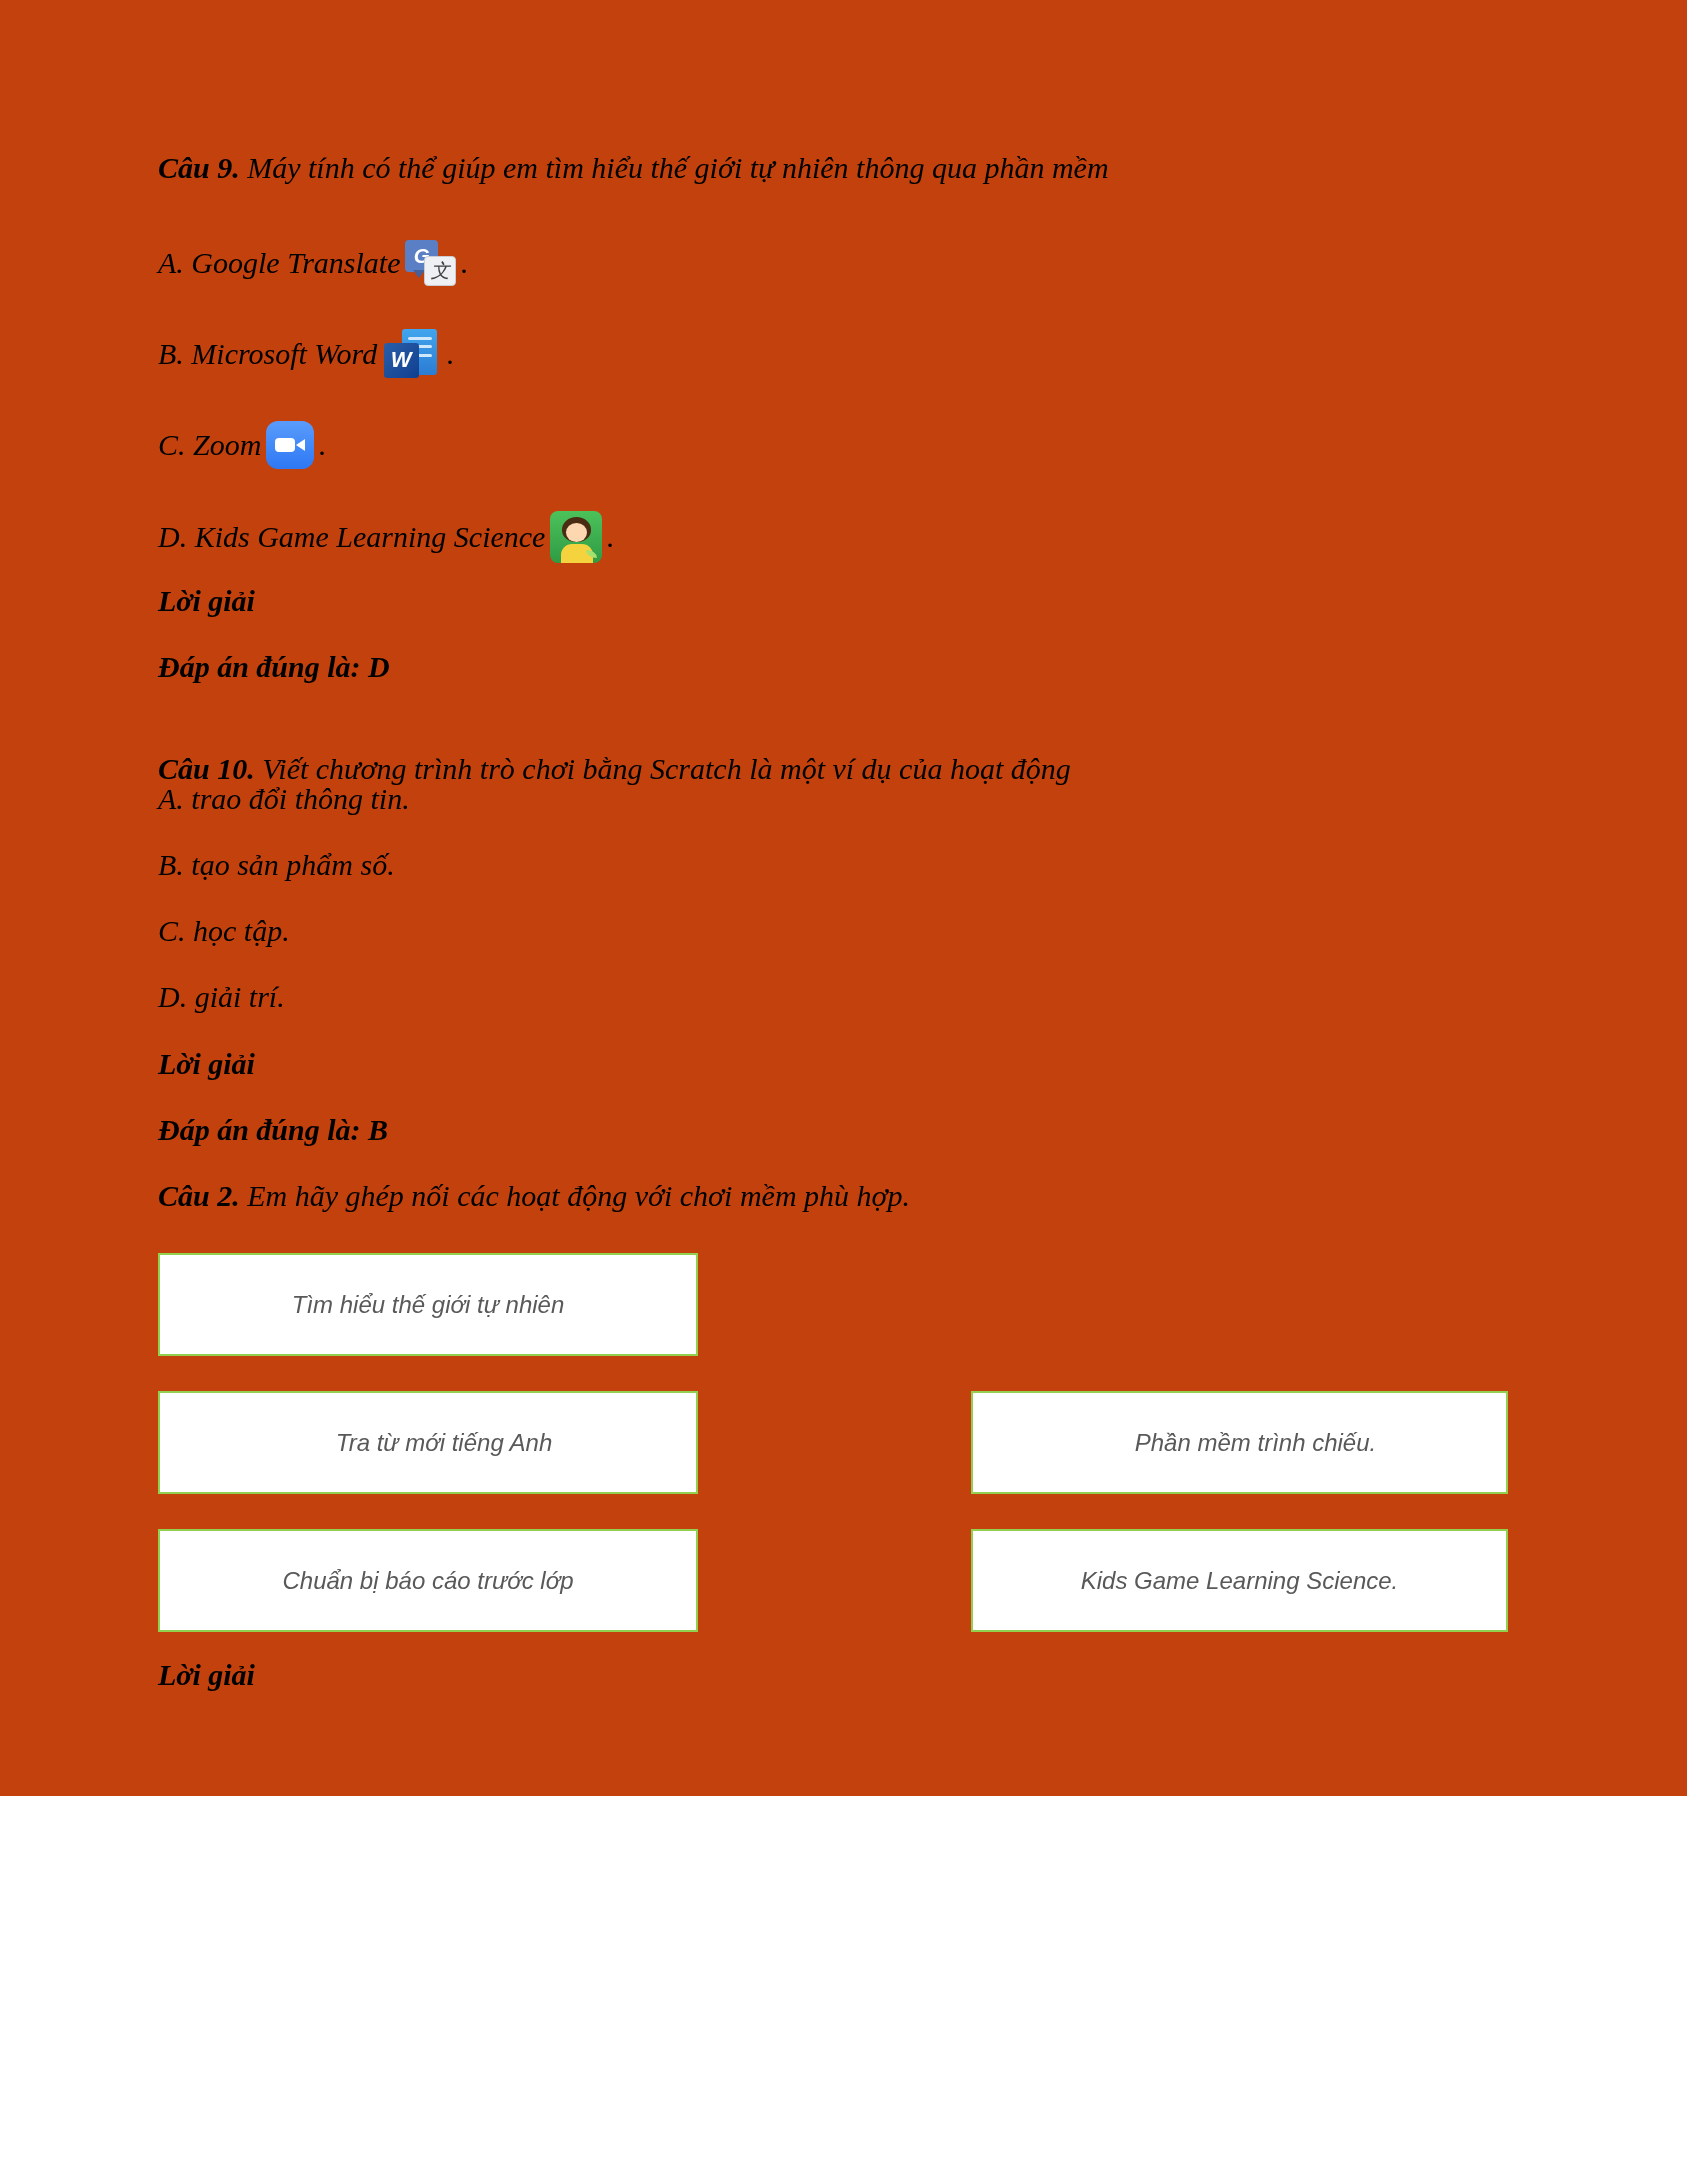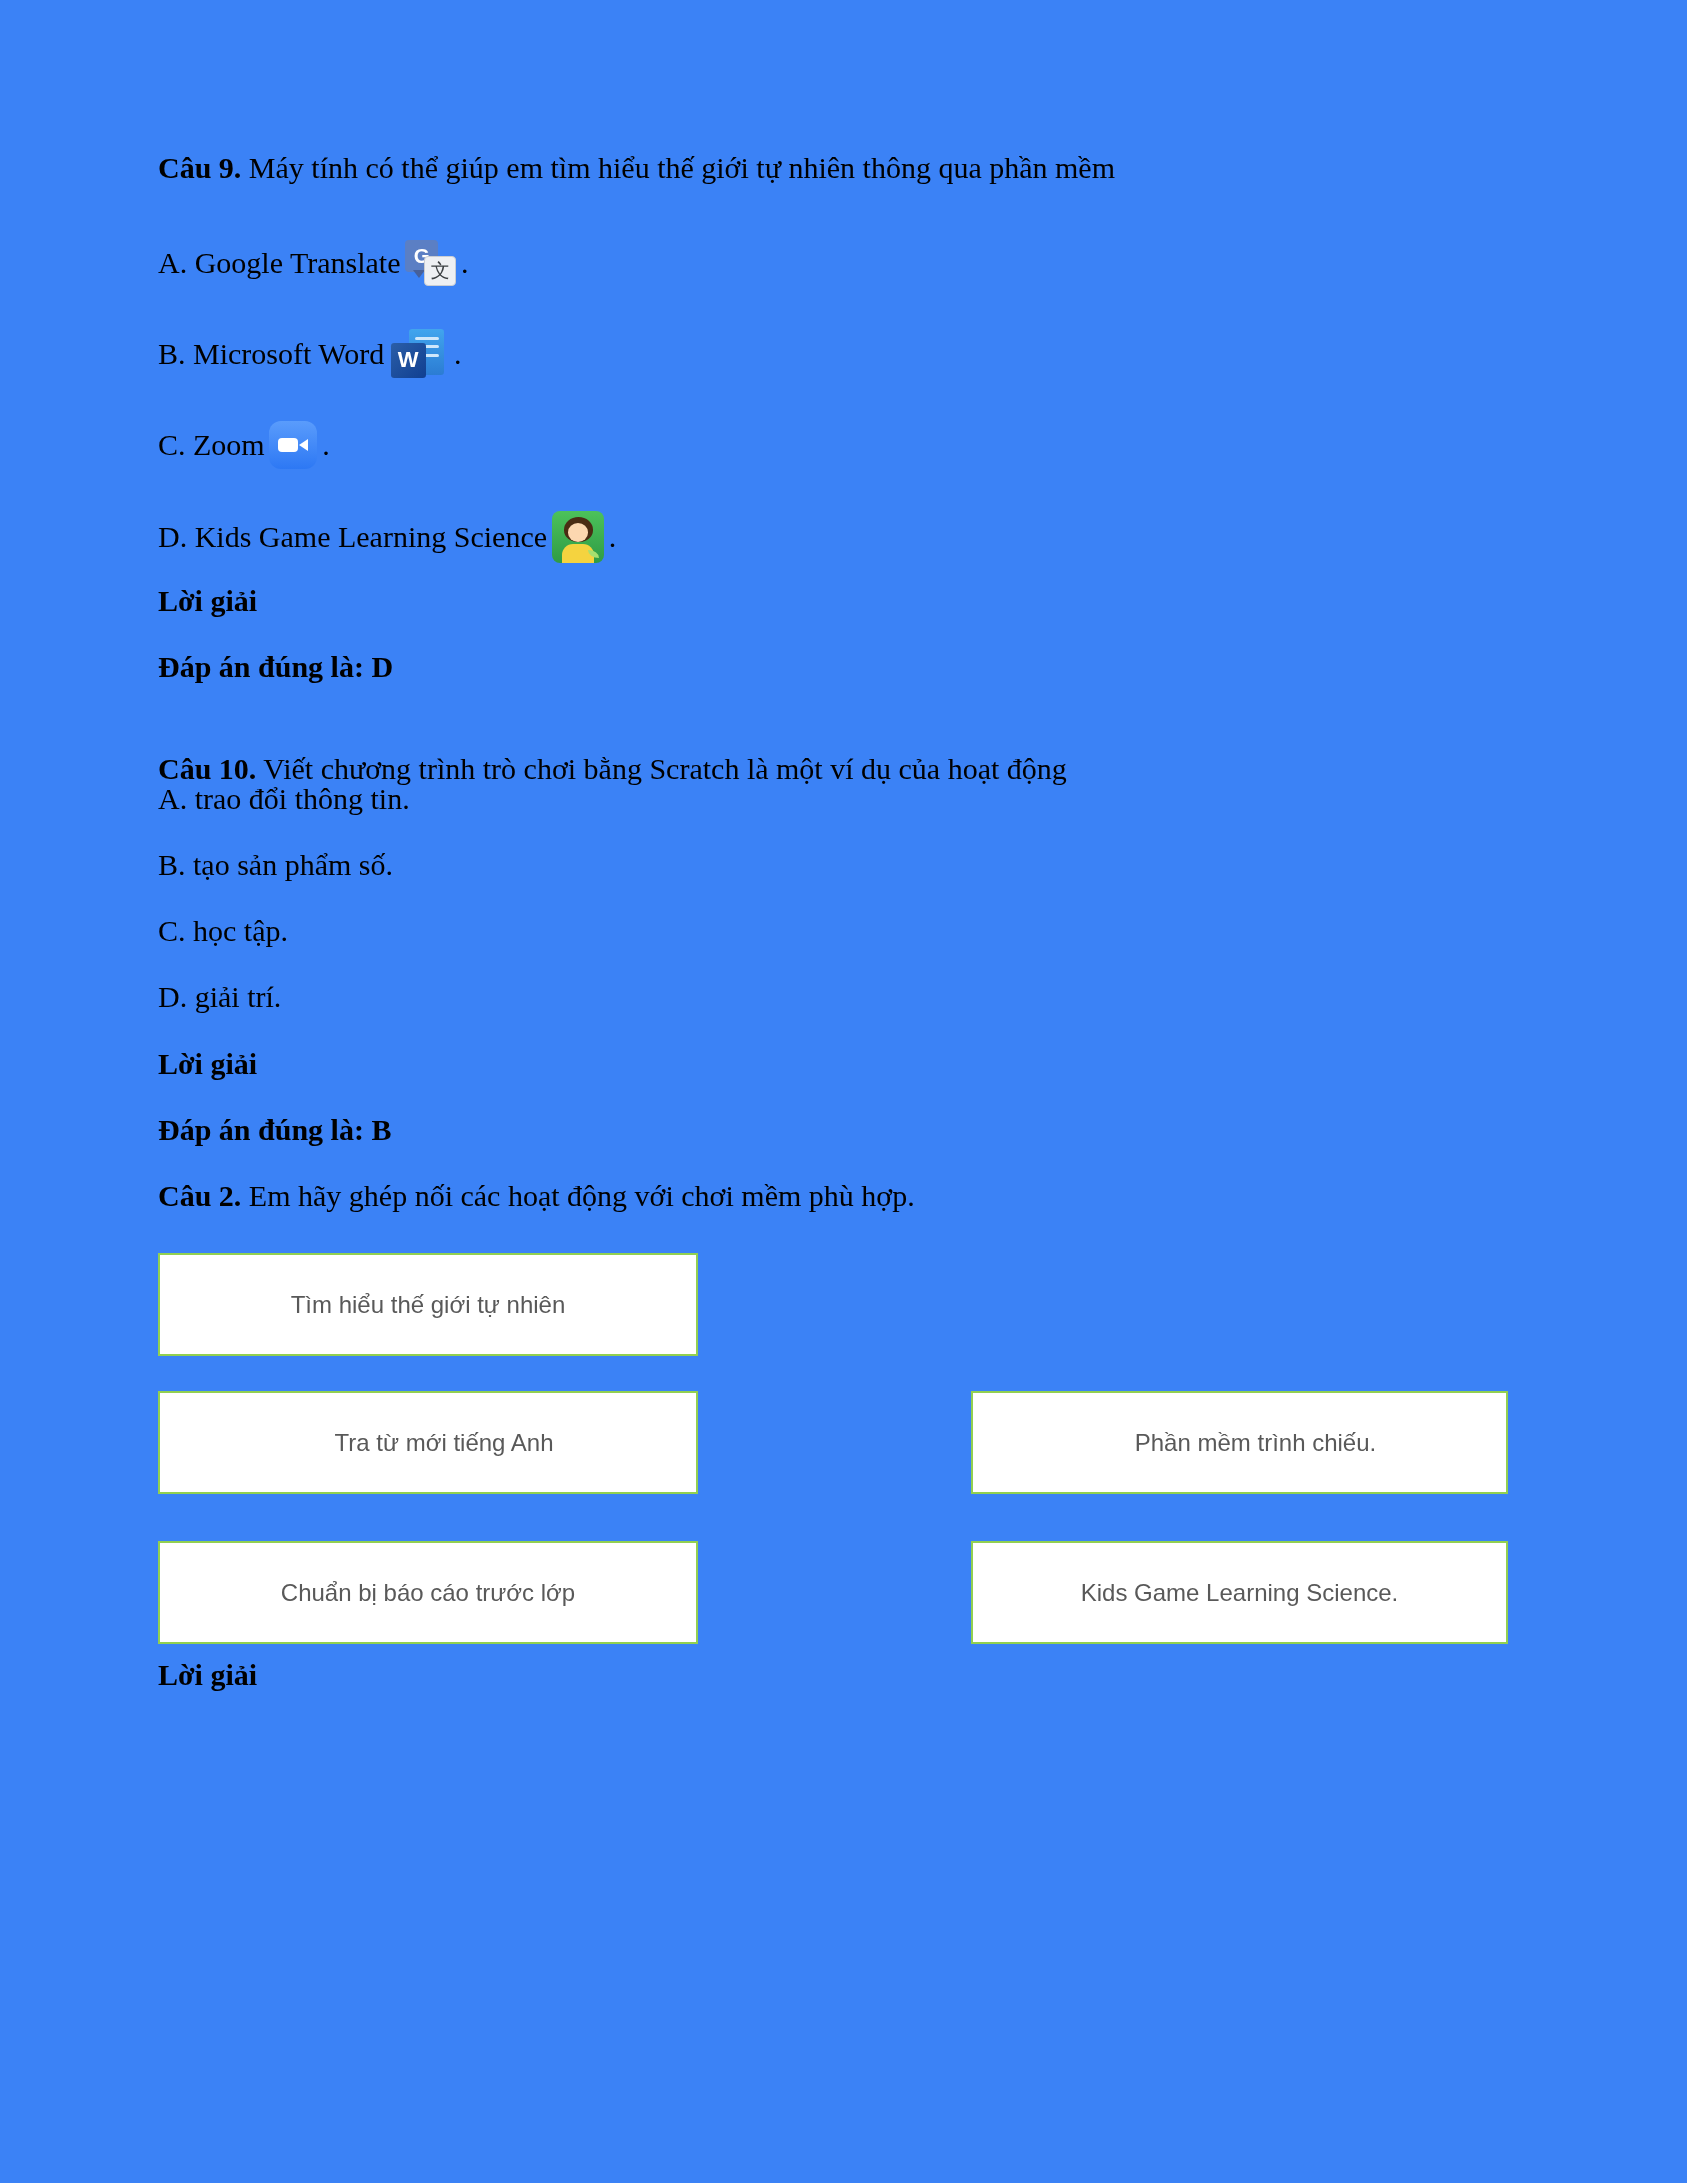--- a/index.html
+++ b/index.html
@@ -1,24 +1,25 @@
 <!DOCTYPE html>
 <html style="font-size:12.7px"><head>
 <meta charset="utf-8">
 <style>
   * { margin:0; padding:0; box-sizing:border-box; }
   html,body { background:#ffffff; }
   .page {
     position:relative;
     width:1687px;
-    height:2183px;
-    background:#3b82f6;
+    height:1796px;
+    background:#c2410c;
     font-family:"Liberation Serif", serif;
     color:#000000;
     overflow:hidden;
+    font-style:italic;
   }
   .line {
     position:absolute;
     left:158px;
     font-size:30px;
     line-height:1.25;
     white-space:nowrap;
   }
   .bold { font-weight:bold; }
   .opt-line {
@@ -101,21 +102,21 @@
     display:flex; align-items:center; justify-content:center;
     font-family:"Liberation Sans", sans-serif;
     font-size:24px;
     color:#595959;
     white-space:nowrap;
   }
   .left-box  { left:158px;  width:540px; }
   .right-box { left:971px; width:537px; }
   .row1 { top:1253px; }
   .row2 { top:1391px;padding-left:32px; }
-  .row3 { top:1529px;margin-top:12px; }
+  .row3 { top:1529px; }
 </style>
 </head>
 <body>
 
 <div class="page">
 
   <div class="line" style="top:149px">
     <span class="bold">Câu 9.</span><span> Máy tính có thể giúp em tìm hiểu thế giới tự nhiên thông qua phần mềm</span>
   </div>
 

